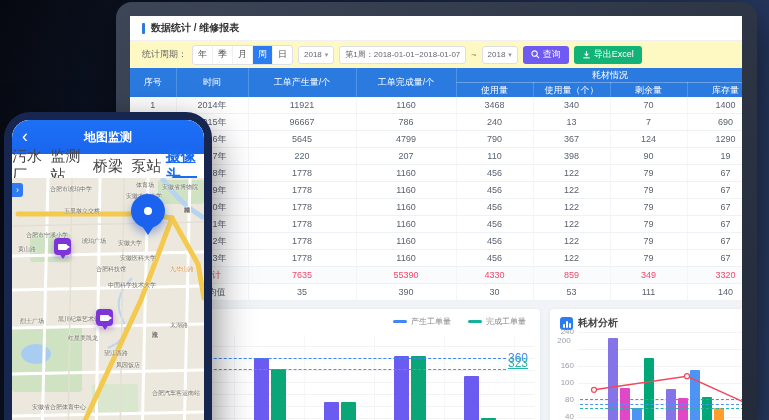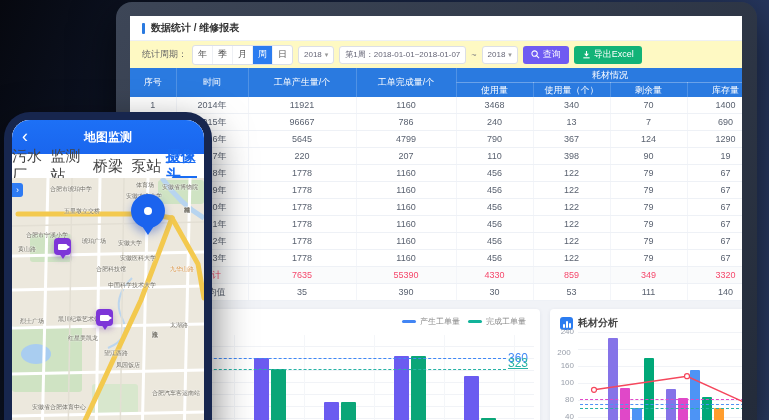--- a/index.html
+++ b/index.html
@@ -32,21 +32,21 @@
   th{background:#2a7ae0;color:#fff;font-size:9px;font-weight:normal;height:14px;border-right:1px solid rgba(255,255,255,.18);padding:0;}
   th.th-group{border-bottom:1px solid rgba(255,255,255,.3);}
   td{font-size:9px;color:#5a6270;text-align:center;height:16px;padding:0;border-bottom:1px solid #eef1f6;border-right:1px solid #f3f5f9;white-space:nowrap;overflow:hidden;}
   tr.row-total td{background:#fafbfc;color:#f5476b;}
   tr.row-avg td{color:#5a6270;}
   
   .charts-row{display:flex;gap:10px;margin:8px 0 0 8px;}
   .card{background:#fff;border-radius:4px;position:relative;overflow:hidden;height:142px;flex:none;box-shadow:0 1px 4px rgba(20,40,80,.07);}
   .card.left{width:402px;}
   .card.right{width:330px;}
-  .legend{position:absolute;top:7px;right:14px;display:flex;gap:8px;align-items:center;}
+  .legend{position:absolute;top:7px;right:14px;display:flex;gap:17px;align-items:center;}
   .legend .item{display:flex;gap:4px;align-items:center;}
   .legend .sw{width:14px;height:3px;border-radius:2px;}
   .legend .lb{font-size:8px;color:#888;}
   .gridline{position:absolute;height:1px;background:#f1f3f7;}
   .vgridline{position:absolute;width:1px;background:#f4f6f9;}
   .bar{position:absolute;border-radius:1px 1px 0 0;}
   .refline{position:absolute;border-top:1px dashed;}
   .reflabel{position:absolute;font-size:12px;line-height:8px;}
   .ytick{position:absolute;font-size:8px;color:#9aa0ab;width:20px;text-align:right;line-height:8px;}
   .chart-title{position:absolute;top:7px;left:10px;display:flex;align-items:center;gap:5px;}
@@ -324,21 +324,21 @@
             <span class="t-icon">
                 <i style="height:4px"></i>
                 <i style="height:7px"></i>
                 <i style="height:5px"></i>
               </span>
             <span class="t-text">耗材分析</span>
           </div>
           <div style="position:absolute;inset:0;">
               <div class="ytick" style="left: 4px; top: 19px;">240</div>
               <div class="gridline" style="left: 28px; right: 0px; top: 23px;"></div>
-              <div class="ytick" style="left: 4px; top: 40px; text-align: center;">200</div>
+              <div class="ytick" style="left: 4px; top: 28px; text-align: center;">200</div>
               <div class="gridline" style="left: 28px; right: 0px; top: 40px;"></div>
               <div class="ytick" style="left: 4px; top: 53px;">160</div>
               <div class="gridline" style="left: 28px; right: 0px; top: 57px;"></div>
               <div class="ytick" style="left: 4px; top: 70px;">100</div>
               <div class="gridline" style="left: 28px; right: 0px; top: 74px;"></div>
               <div class="ytick" style="left: 4px; top: 87px;">80</div>
               <div class="gridline" style="left: 28px; right: 0px; top: 91px;"></div>
               <div class="ytick" style="left: 4px; top: 104px;">40</div>
               <div class="gridline" style="left: 28px; right: 0px; top: 108px;"></div>
               <div class="bar" style="left: 58px; width: 10px; top: 28.95px; height: 96.05px; background: rgb(133, 115, 232);"></div>

